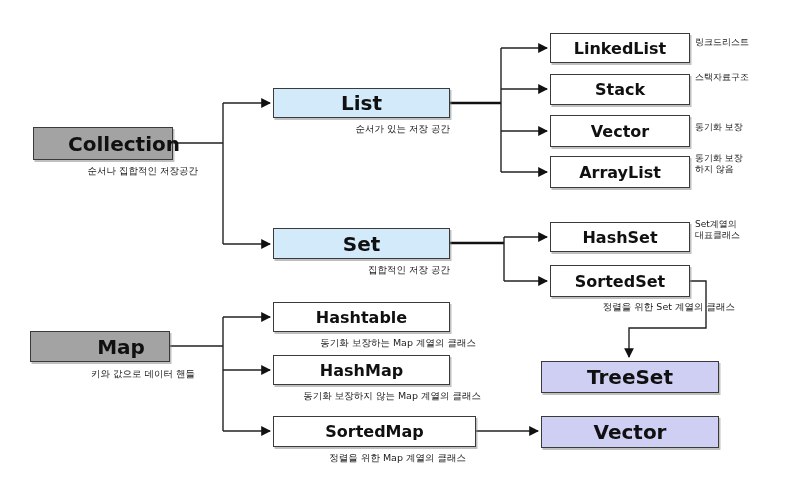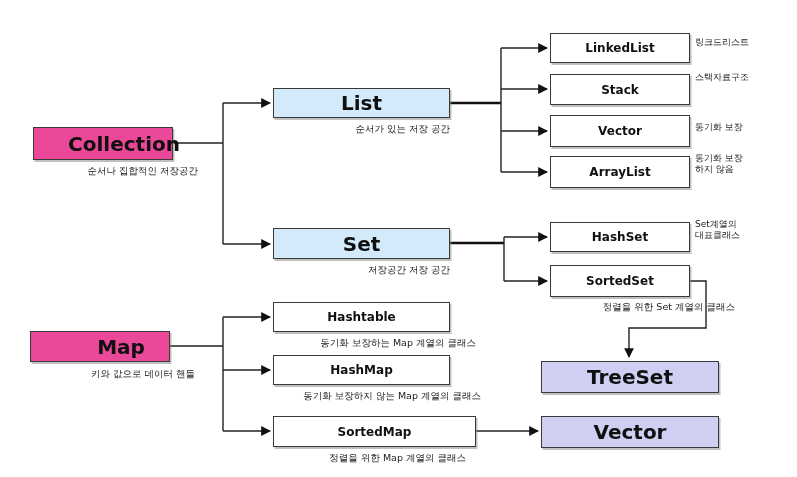--- a/index.html
+++ b/index.html
@@ -15,26 +15,26 @@
     position:absolute;
     display:flex;align-items:center;justify-content:center;
     border:1.5px solid #3a3a3a;
     box-sizing:border-box;
     box-shadow:1.5px 2px 0 rgba(140,140,140,0.55);
     background:#ffffff;
   }
   .node span{
     font-weight:bold;
     color:#101010;
-    font-size:12px;
+    font-size:16px;
     letter-spacing:0px;
     white-space:nowrap;
   }
   .node.big span{font-size:20px;}
-  .gray{background:#ec4899;padding-left:42px;}
+  .gray{background:#a3a3a3;padding-left:42px;}
   .blue{background:#d3eafb;}
   .purple{background:#cfcff4;}
   .caption{
     position:absolute;
     font-size:9.5px;
     color:#1a1a1a;
     text-align:right;
     white-space:pre-line;
     line-height:11px;
   }
@@ -96,21 +96,21 @@
   <div class="caption" style="left:5px;top:368px;width:190px">키와 값으로 데이터 핸들</div>
 
   <div class="node blue big" style="left:273px;top:88px;width:177px;height:30px">
     <span>List</span>
   </div>
   <div class="caption" style="left:273px;top:123px;width:177px">순서가 있는 저장 공간</div>
 
   <div class="node blue big" style="left:273px;top:228px;width:177px;height:31px">
     <span>Set</span>
   </div>
-  <div class="caption" style="left:273px;top:264px;width:177px">저장공간 저장 공간</div>
+  <div class="caption" style="left:273px;top:264px;width:177px">집합적인 저장 공간</div>
 
   <div class="node" style="left:550px;top:33px;width:140px;height:30px">
     <span>LinkedList</span>
   </div>
   <div class="sidenote" style="left:695px;top:37px;width:95px">링크드리스트</div>
 
   <div class="node" style="left:550px;top:74px;width:140px;height:31px">
     <span>Stack</span>
   </div>
   <div class="sidenote" style="left:695px;top:72px;width:95px">스택자료구조</div>

